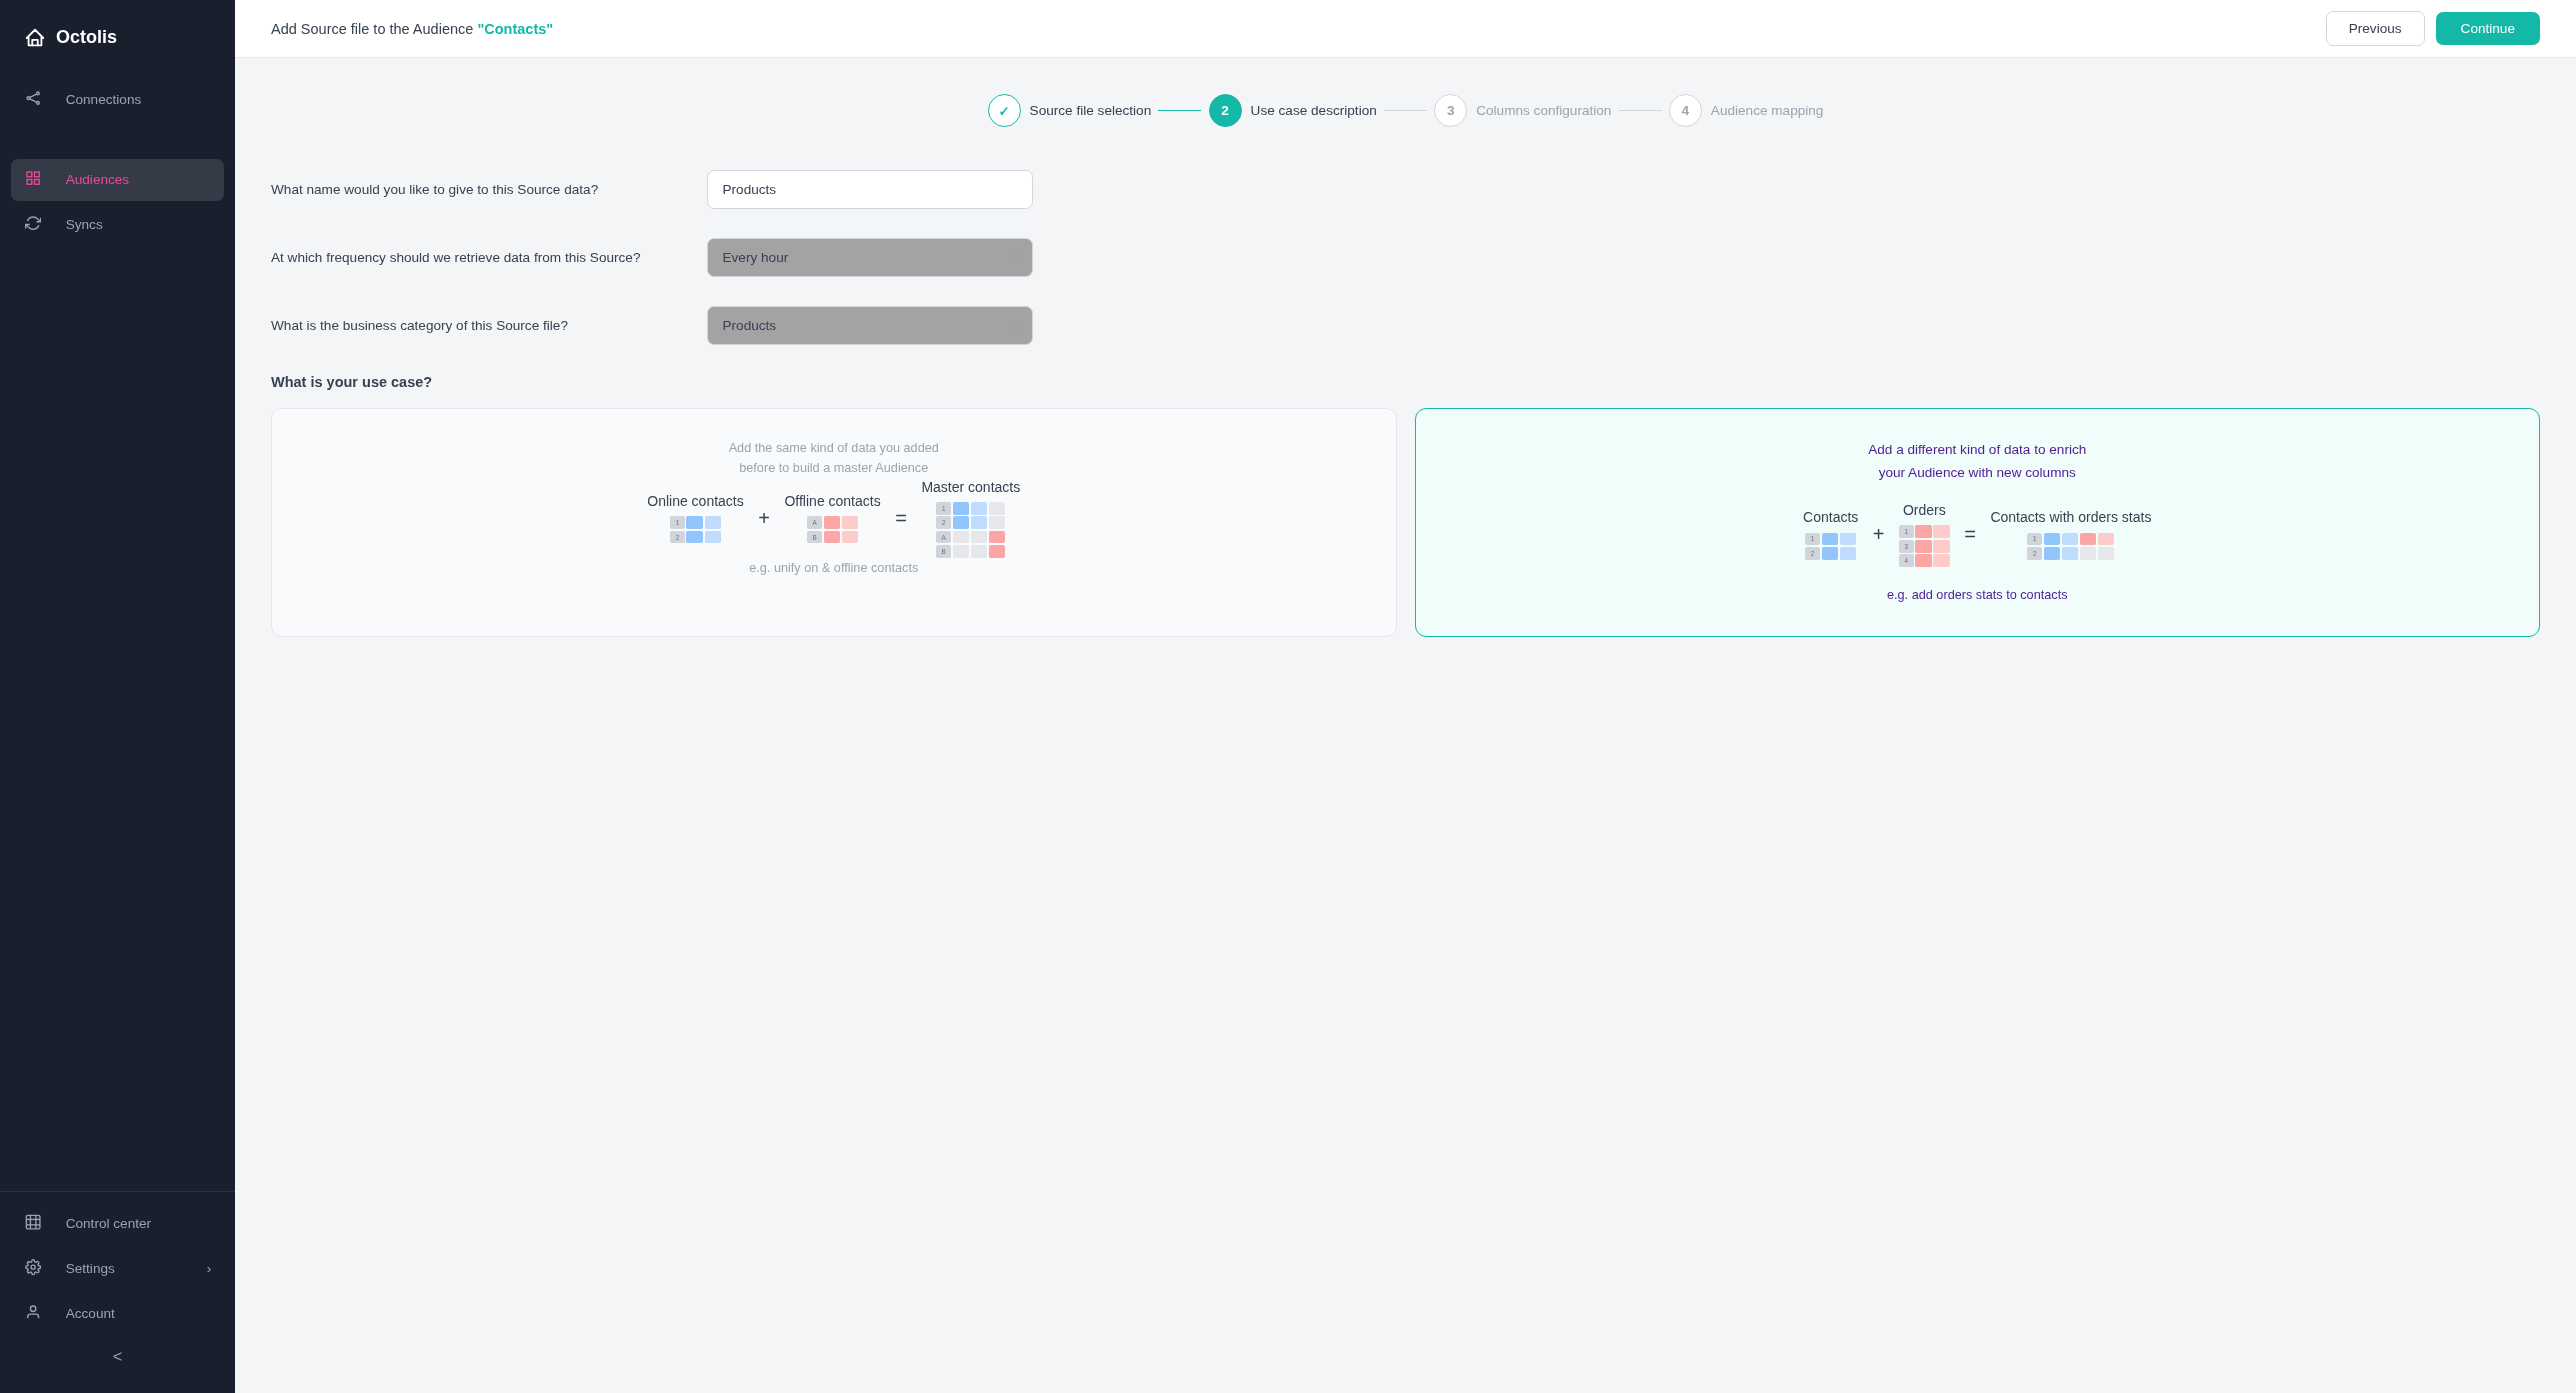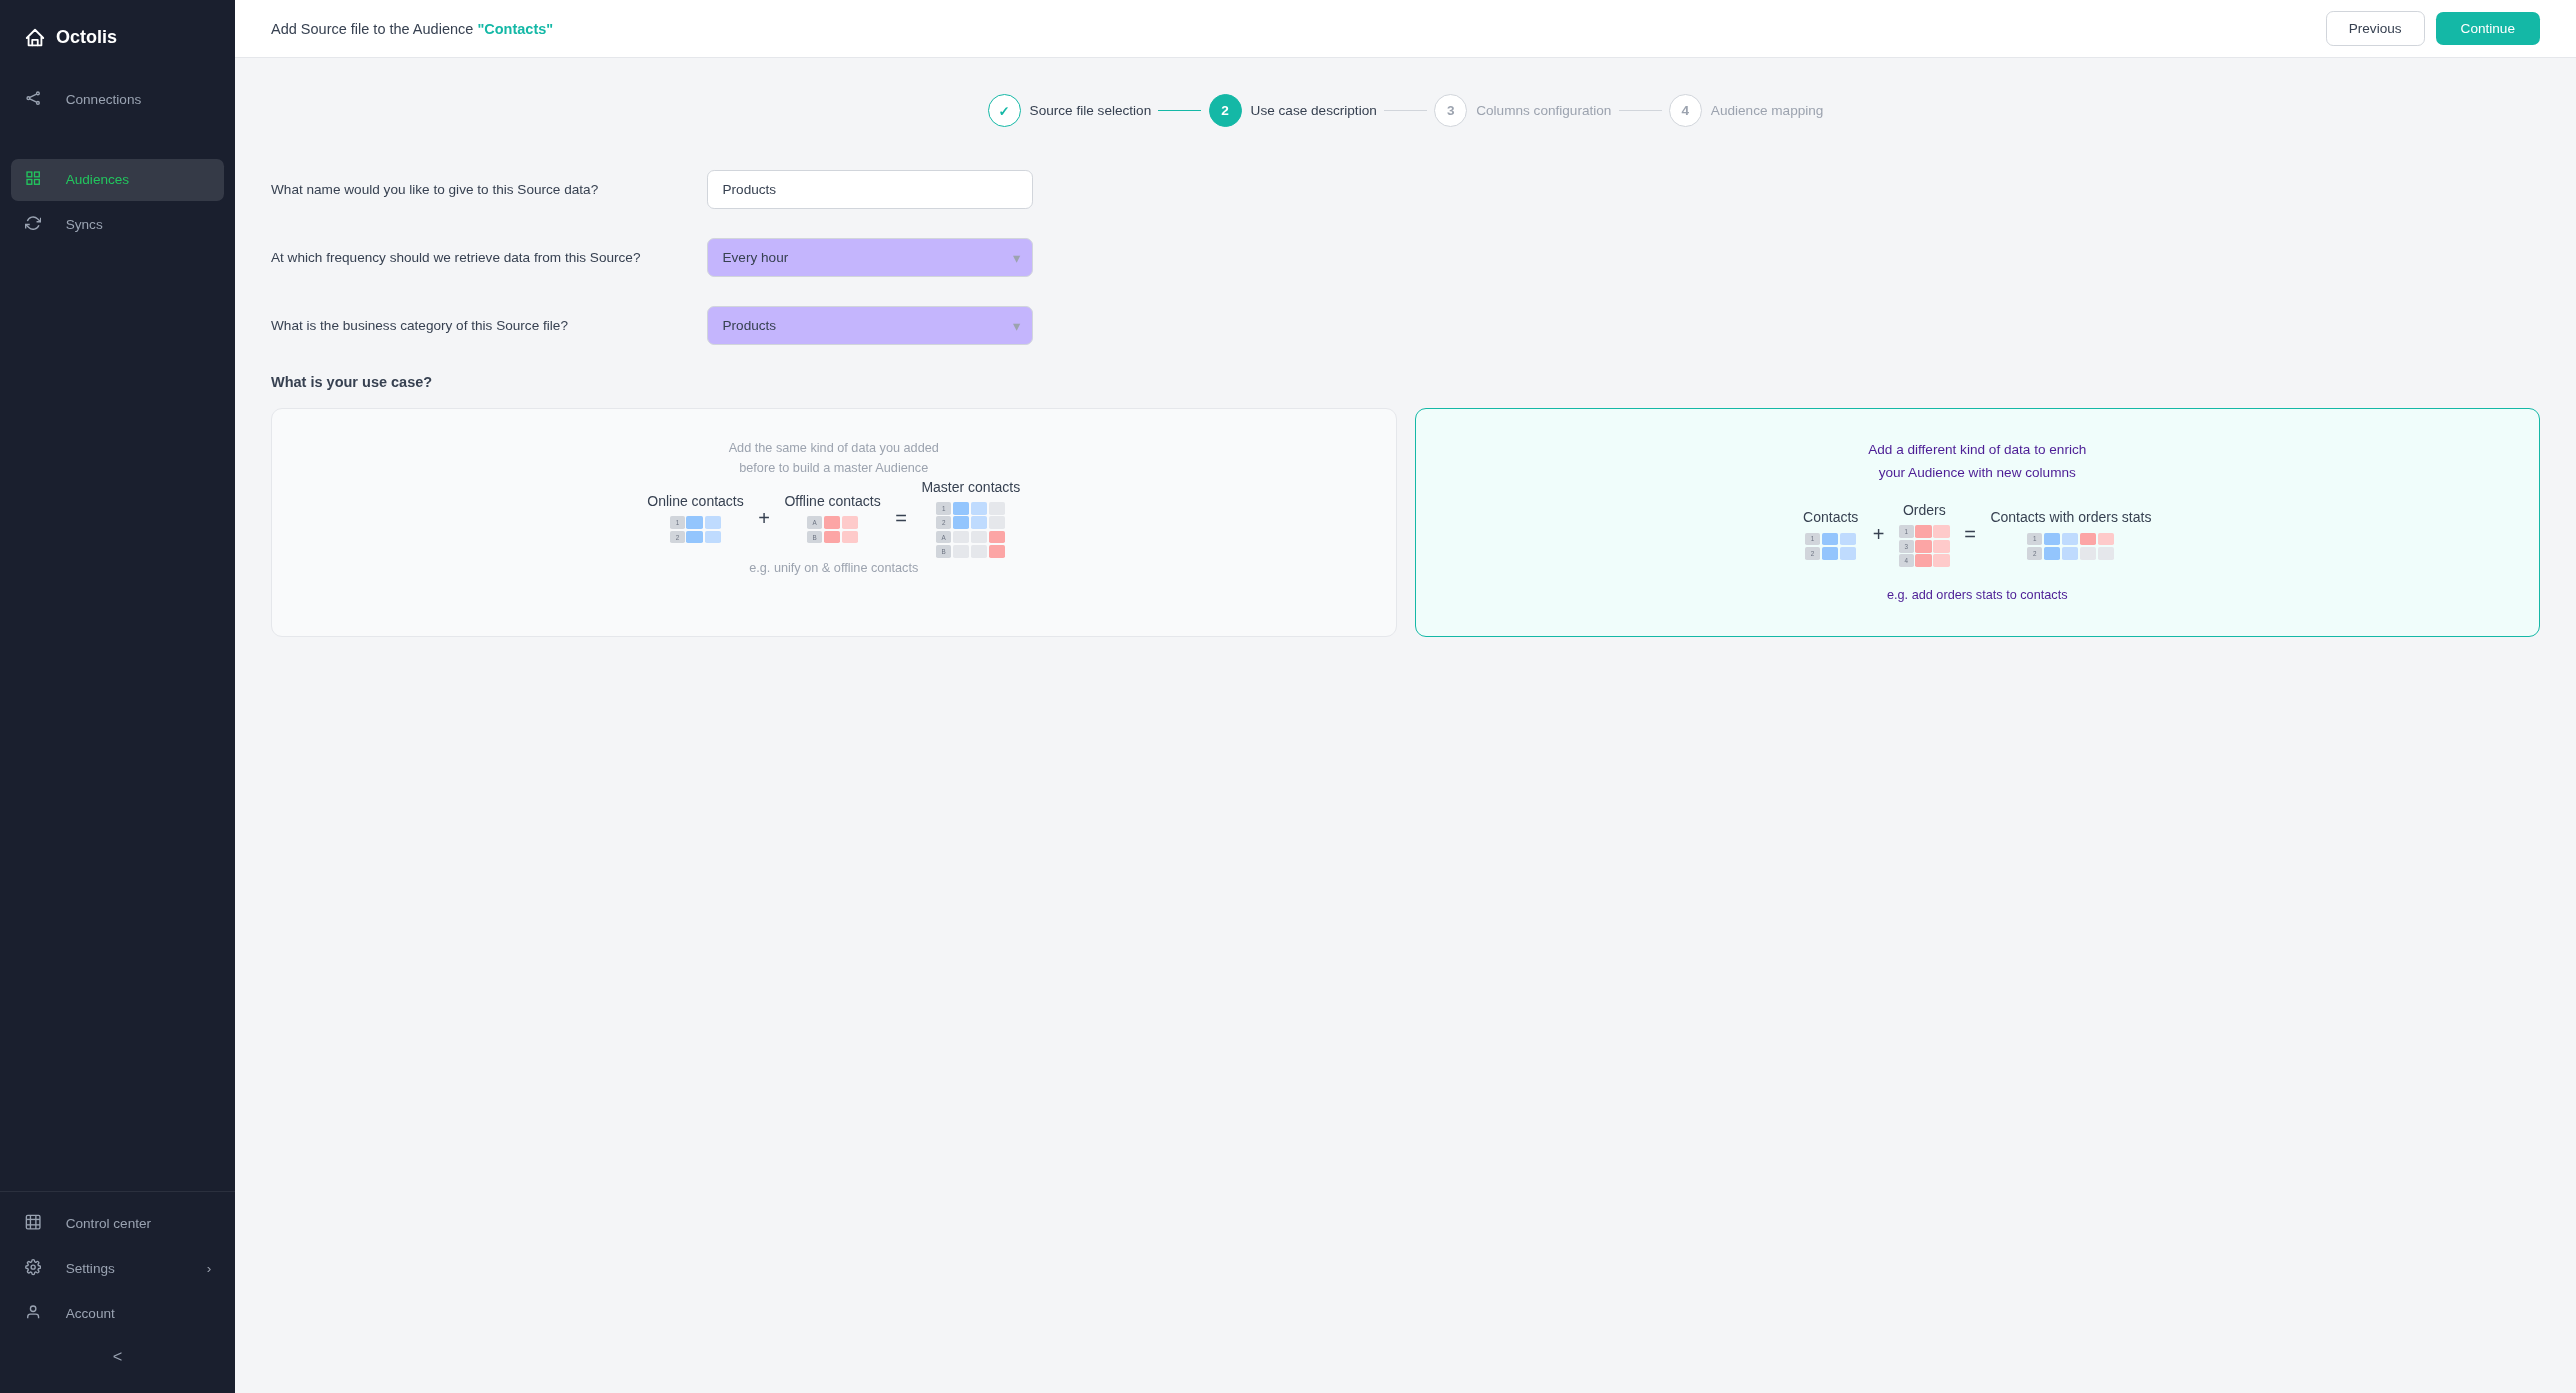--- a/index.html
+++ b/index.html
@@ -41,21 +41,21 @@
       align-items: center;
       gap: 24px;
       padding: 11px 12.7px;
       border-radius: 7.2px;
       cursor: pointer;
       color: #9aa3b2;
       font-size: 13.6px;
       margin-bottom: 3.6px;
       transition: background 0.15s;
     }
-    .sidebar-item.active { background: rgba(255,255,255,0.12); color: #22c55e; margin-top: 39px; }
+    .sidebar-item.active { background: rgba(255,255,255,0.12); color: #ec4899; margin-top: 39px; }
     .sidebar-item .icon { font-size: 14.5px; width: 18px; text-align: center; }
     .sidebar-bottom {
       padding: 11px 11px 18px;
       border-top: 0.9px solid rgba(255,255,255,0.08);
     }
     .sidebar-collapse {
       display: flex;
       align-items: center;
       justify-content: center;
       padding: 9px;
@@ -200,21 +200,21 @@
     .form-select-wrap {
       position: relative;
       width: 326px;
     }
     .form-select-wrap select {
       width: 100%;
       padding: 11px 36px 11px 14.5px;
       border: 0.9px solid #d1d5db;
       border-radius: 7.2px;
       font-size: 13.6px;
-      background: #c4b5fd;
+      background: #a3a3a3;
       color: #374151;
       outline: none;
       appearance: none;
       cursor: pointer;
     }
     .form-select-wrap .chevron {
       position: absolute;
       right: 12.7px;
       top: 50%;
       transform: translateY(-50%);

